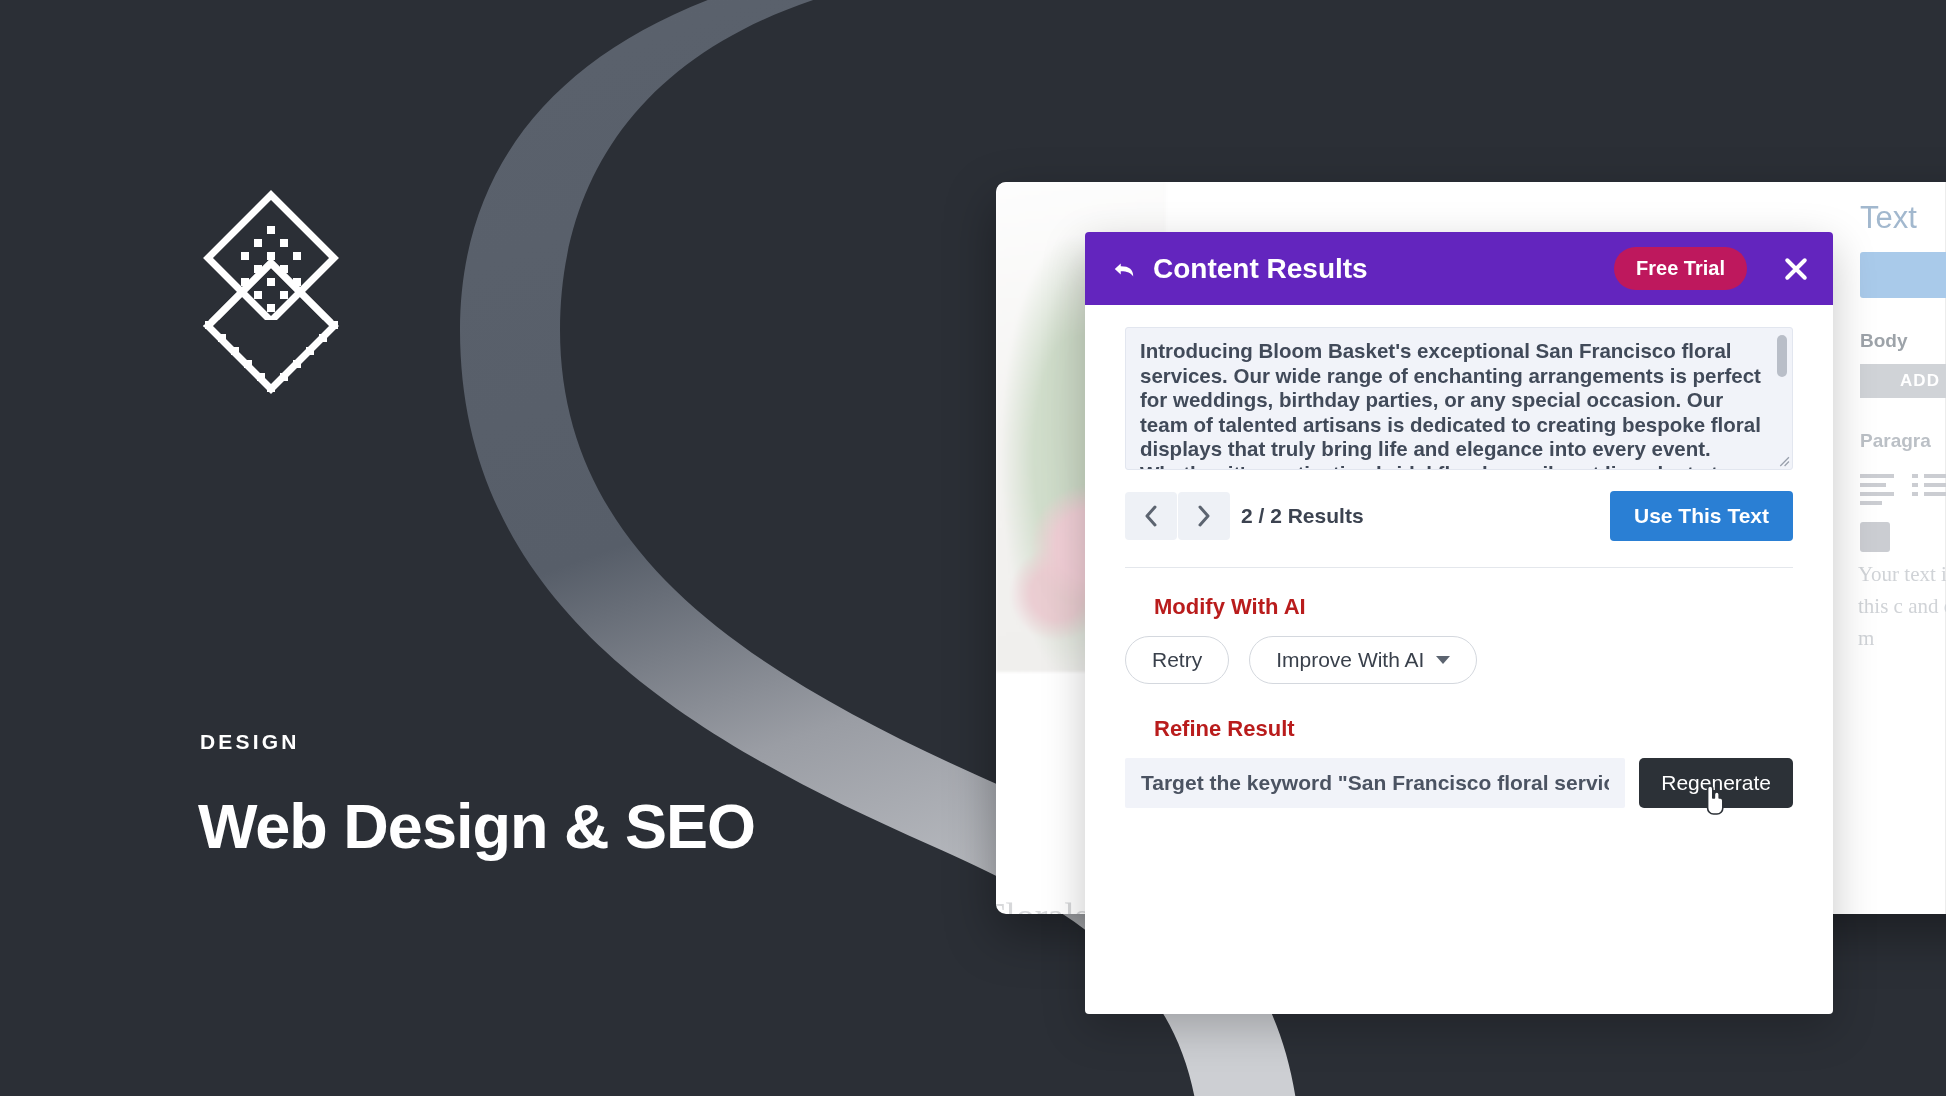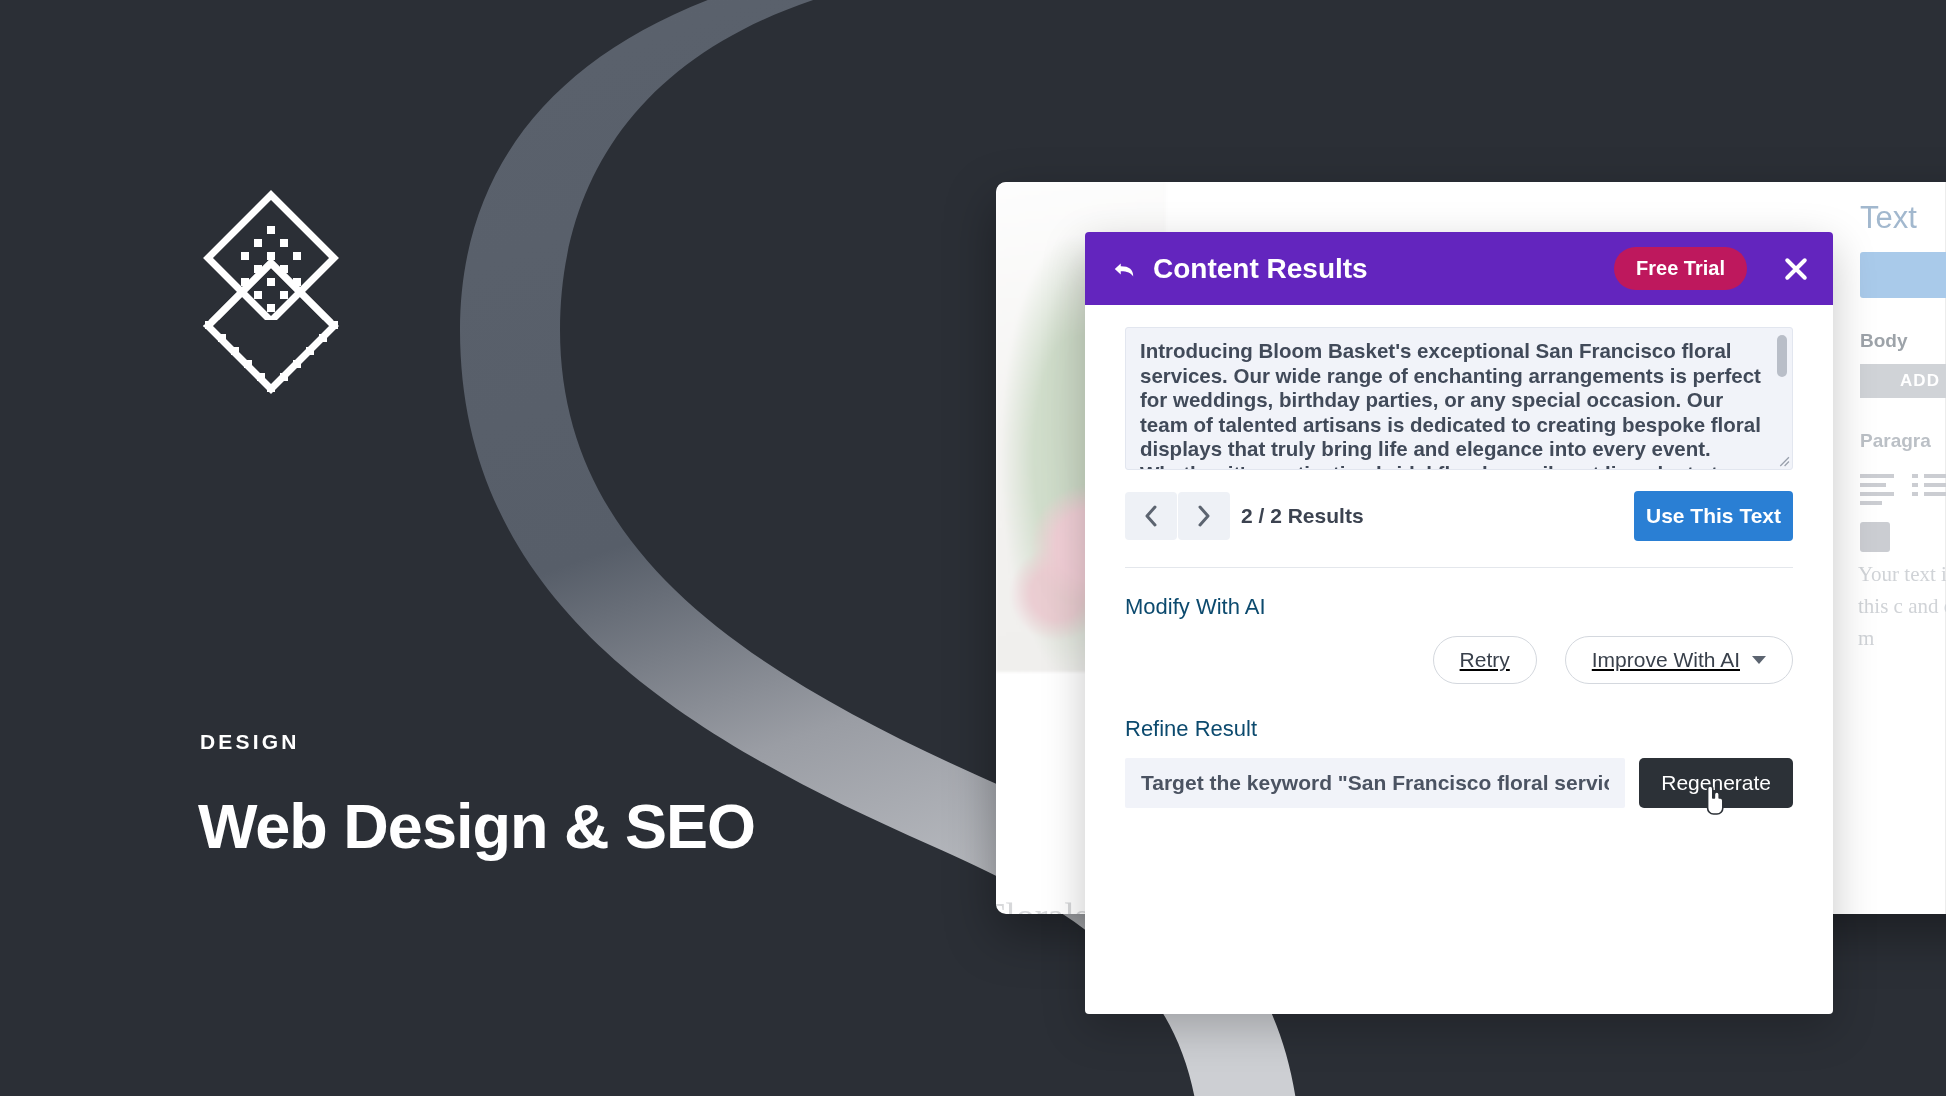--- a/index.html
+++ b/index.html
@@ -112,27 +112,27 @@
   .rb-grip { position:absolute; right:2px; bottom:2px; width:13px; height:13px; }
 
   .nav-row { display:flex; align-items:center; margin-top:21px; gap:1px; }
   .nav-btn {
     width:52px; height:48px; background:#eef1f6; border-radius:4px;
     display:flex; align-items:center; justify-content:center; cursor:pointer;
   }
   .results-count { font-size:21px; color:#3c4350; font-weight:700; margin-left:10px; }
   .use-text-btn {
     margin-left:auto; background:#2a7fd4; color:#fff; font-size:21px; font-weight:700;
-    padding:13px 12px; border-radius:4px; border:none; cursor:pointer; white-space:nowrap;
+    padding:13px 24px; border-radius:4px; border:none; cursor:pointer; white-space:nowrap;
   }
 
   .divider { height:1px; background:#e4e7ec; margin:26px 0 0 0; }
 
-  .section-title { font-size:22px; font-weight:400; color:#0c4a6e; margin-top:26px; }
-  .pill-row { display:flex; justify-content:flex-end; gap:28px; margin-top:16px;text-decoration:underline; }
+  .section-title { font-size:22px; font-weight:700; color:#b91c1c; margin-top:26px;margin-left:29px; }
+  .pill-row { display:flex; gap:20px; margin-top:16px; }
   .pill {
     border:1px solid #d4d8de; border-radius:24px; background:#fff;
     font-size:21px; color:#39404b; padding:11px 26px; cursor:pointer;
     display:flex; align-items:center; gap:12px; white-space:nowrap;
   }
   .caret { width:0;height:0;border-left:7px solid transparent;border-right:7px solid transparent;border-top:8px solid #5c6470; }
 
   .refine-row { display:flex; align-items:stretch; gap:0; margin-top:16px; }
   .refine-input {
     flex:1 1 auto; background:#f1f3f9; border:none; outline:none;

